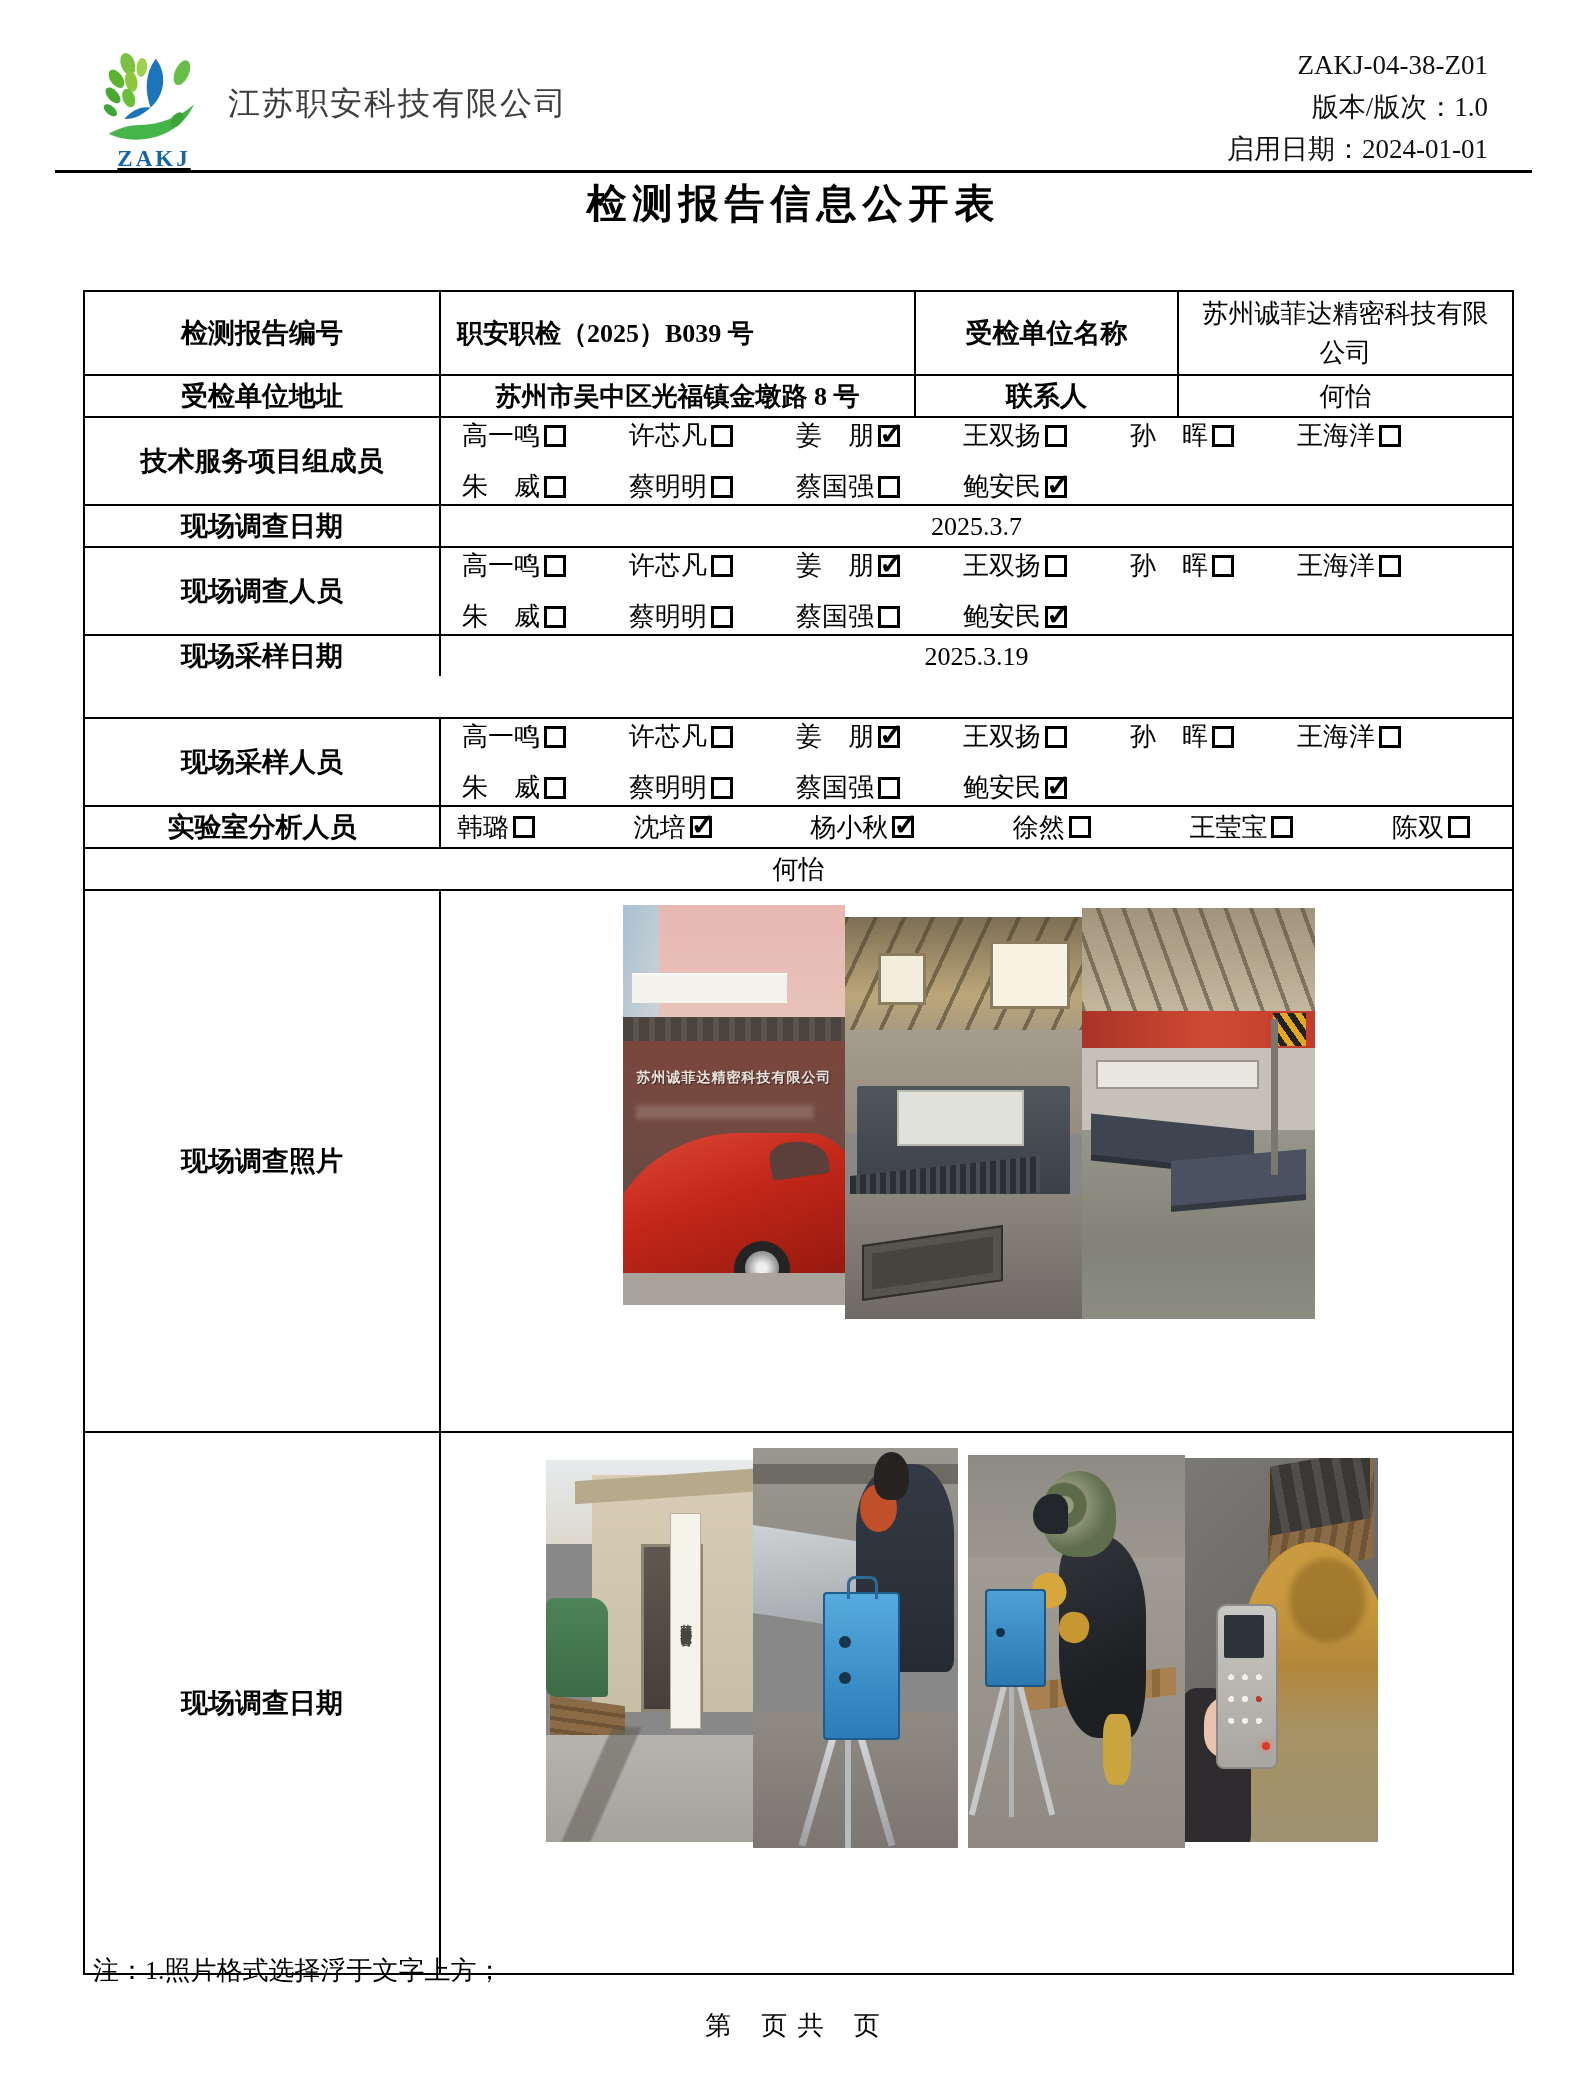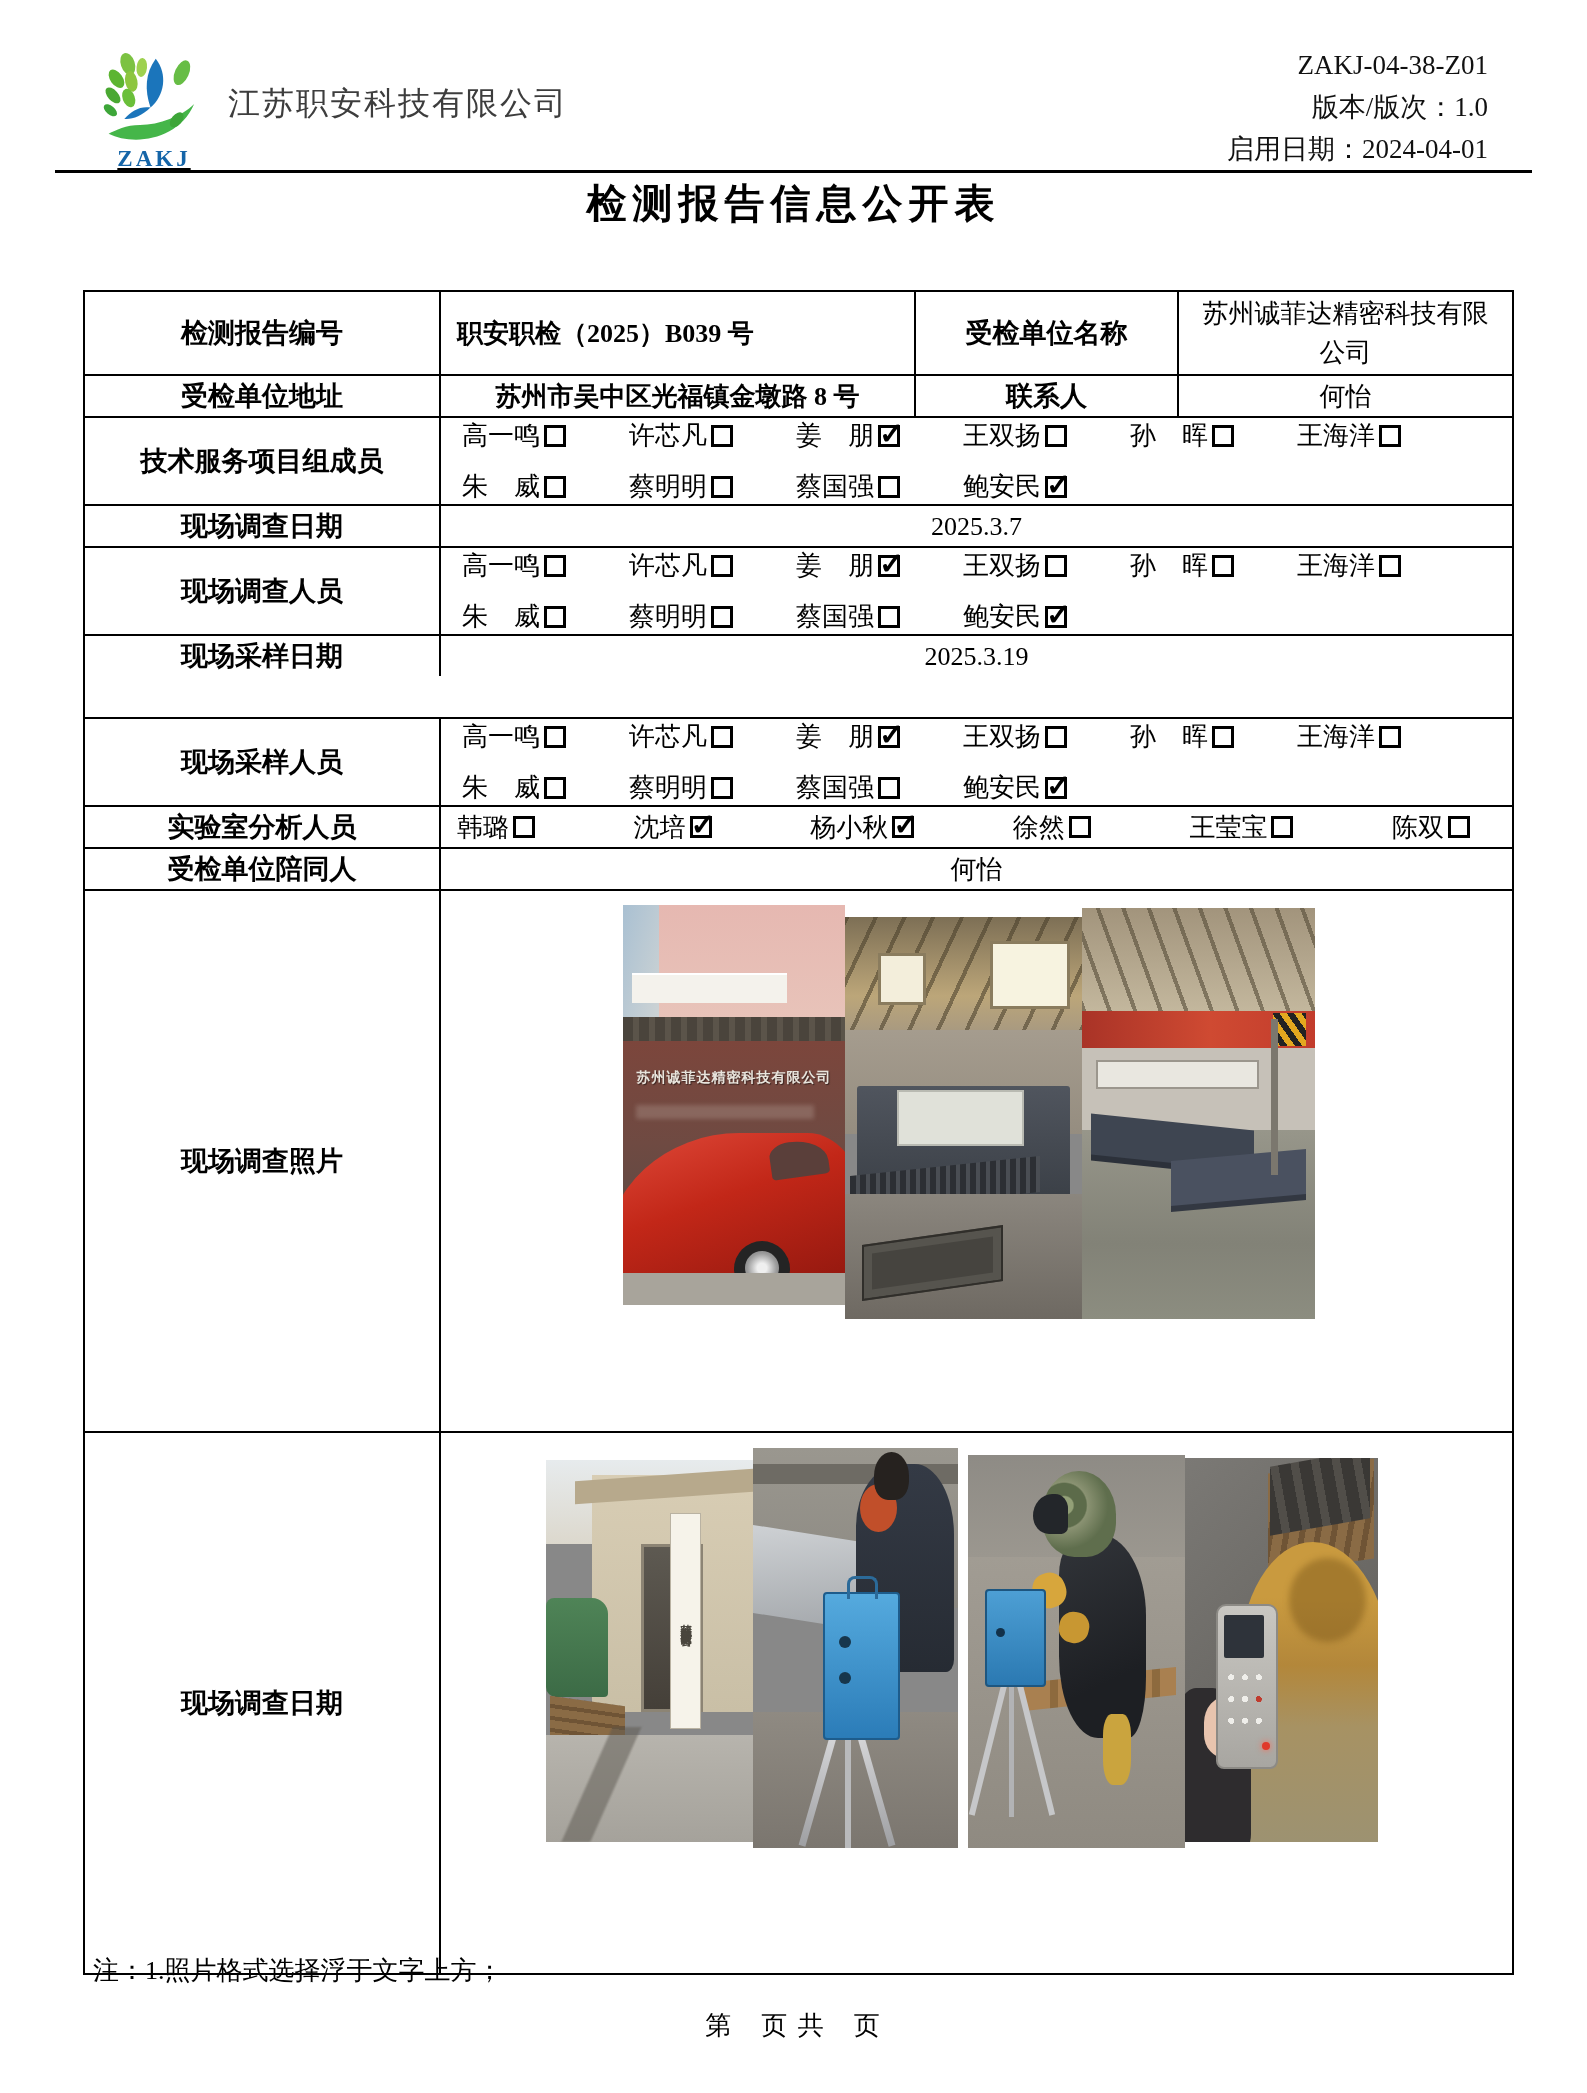--- a/index.html
+++ b/index.html
@@ -166,21 +166,21 @@
       <path d="M56 66 C46 76 34 80 26 79 C34 70 44 64 56 66 Z" fill="#1b75bb"></path>
       <path d="M8 96 C36 110 88 104 106 62 C92 76 66 86 44 86 C28 86 16 92 8 96 Z" fill="#45b649"></path>
       <ellipse cx="86" cy="80" rx="6" ry="10" fill="#3da639" transform="rotate(40 86 80)"></ellipse>
     </svg>
     <div class="logo-text">ZAKJ</div>
   </div>
   <div class="company-name">江苏职安科技有限公司</div>
   <div class="hdr-right">
     <div>ZAKJ-04-38-Z01</div>
     <div>版本/版次：1.0</div>
-    <div>启用日期：2024-04-01</div>
+    <div>启用日期：2024-01-01</div>
   </div>
   <div class="hdr-rule"></div>
 
   <div class="doc-title">检测报告信息公开表</div>
 
   <div class="rtable">
     <div class="trow r1">
       <div class="cell w1 label">检测报告编号</div>
       <div class="cell w2 bold left">职安职检（2025）B039 号</div>
       <div class="cell w3 label">受检单位名称</div>
@@ -262,21 +262,20 @@
       <div class="cell wm lab-cell">
           <span class="staff-item"><span>韩璐</span><span class="cb"></span></span>
           <span class="staff-item"><span>沈培</span><span class="cb checked"></span></span>
           <span class="staff-item"><span>杨小秋</span><span class="cb checked"></span></span>
           <span class="staff-item"><span>徐然</span><span class="cb"></span></span>
           <span class="staff-item"><span>王莹宝</span><span class="cb"></span></span>
           <span class="staff-item"><span>陈双</span><span class="cb"></span></span>
         </div>
     </div>
     <div class="trow r9">
-      <div class="cell w1 label">受检单位陪同人</div>
       <div class="cell wm center">何怡</div>
     </div>
     <div class="trow r10">
       <div class="cell w1 label">现场调查照片</div>
       <div class="cell wm"></div>
     </div>
     <div class="trow r11">
       <div class="cell w1 label">现场调查日期</div>
       <div class="cell wm"></div>
     </div>

